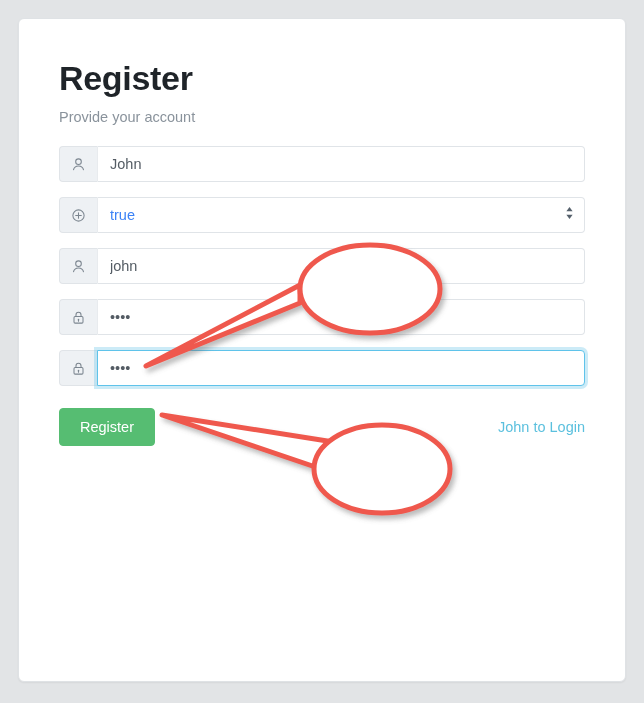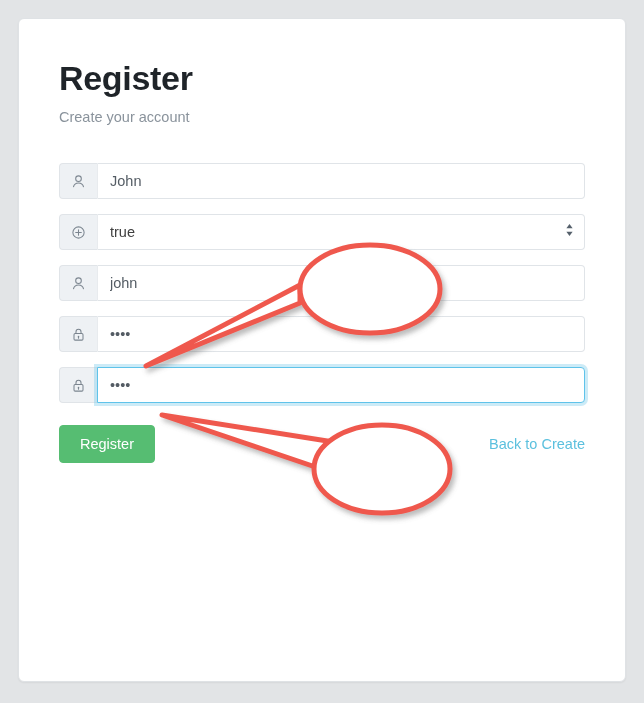--- a/index.html
+++ b/index.html
@@ -47,21 +47,21 @@
   }
 
   .page-subtitle {
     margin: 8px 0 0 0;
     font-size: 14.5px;
     color: #8a939c;
     line-height: 20px;
   }
 
   .form {
-    margin-top: 36px;
+    margin-top: 19px;
   }
 
   .field-row {
     display: flex;
     align-items: stretch;
     height: 36px;
     margin-bottom: 15px;
     position: relative;
   }
 
@@ -111,21 +111,21 @@
   .select-control {
     flex: 1 1 auto;
     appearance: none;
     -webkit-appearance: none;
     border: 1px solid #e0e4e8;
     border-left: 1px solid #e8ebee;
     border-radius: 0 4px 4px 0;
     background: #ffffff;
     font-family: "Liberation Sans", sans-serif;
     font-size: 14.5px;
-    color: #404040;
+    color: #3b82f6;
     padding: 0 30px 0 12px;
     outline: none;
     min-width: 0;
   }
   .select-arrows {
     position: absolute;
     right: 11px;
     top: 50%;
     transform: translateY(-50%);
     pointer-events: none;
@@ -184,21 +184,21 @@
 </style>
 </head>
 <body>
 
 <div class="page">
 
   <div class="card">
     <div class="card-body">
 
       <h1 class="page-title">Register</h1>
-      <p class="page-subtitle">Create your account</p>
+      <p class="page-subtitle">Provide your account</p>
 
       <div class="form">
 
         <div class="field-row">
           <span class="input-prefix">
             <svg width="15" height="15" viewBox="0 0 16 16" fill="none" stroke="#7b858f" stroke-width="1.1">
               <circle cx="8" cy="5" r="3"></circle>
               <path d="M2.6 14c.6-3 2.8-4.4 5.4-4.4S12.8 11 13.4 14"></path>
             </svg>
           </span>
@@ -259,21 +259,21 @@
               <path d="M5.3 7V5.2a2.7 2.7 0 0 1 5.4 0V7"></path>
               <circle cx="8" cy="10.2" r=".85" fill="#7b858f" stroke="none"></circle>
               <path d="M8 10.8v1.3" stroke-linecap="round"></path>
             </svg>
           </span>
           <input class="input-control" value="••••" placeholder="Confirm Password" style="">
         </div>
 
         <div class="actions">
           <button class="btn-register">Register</button>
-          <a class="link-login">Back to Create</a>
+          <a class="link-login">John to Login</a>
         </div>
 
       </div>
     </div>
   </div>
 
   <svg class="annotation-layer" viewBox="0 0 644 703" width="644" height="703">
     <defs>
       <filter id="calloutShadow" x="-30%" y="-30%" width="180%" height="180%">
         <feDropShadow dx="3" dy="4" stdDeviation="2.4" flood-color="#6b6b6b" flood-opacity="0.45"></feDropShadow>

